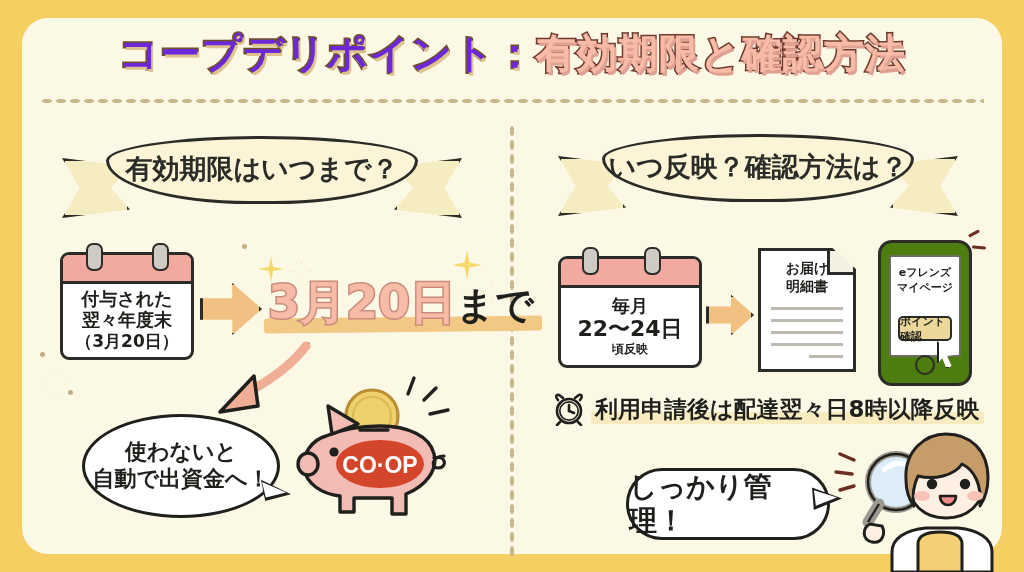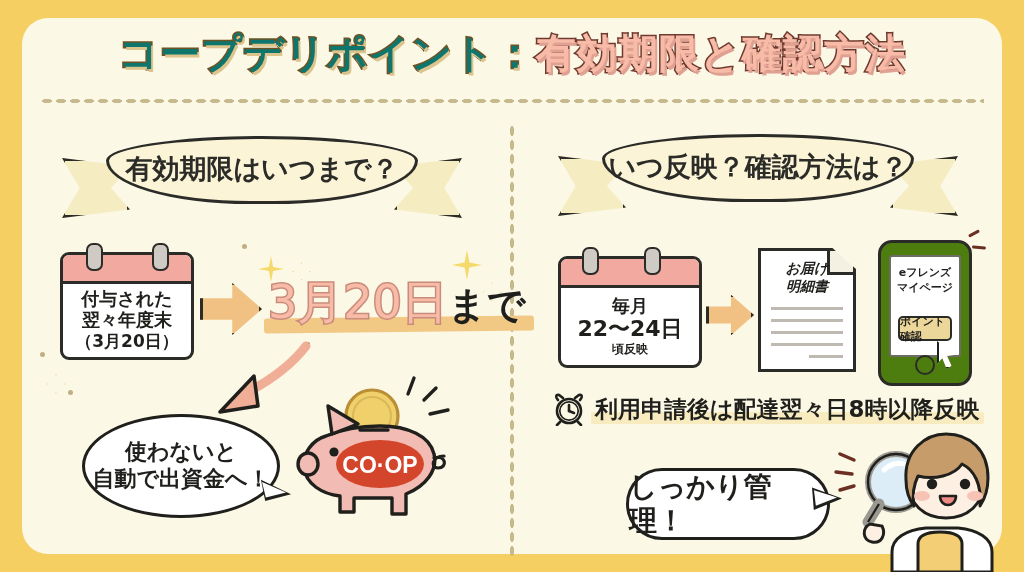--- a/index.html
+++ b/index.html
@@ -16,21 +16,21 @@
     position:absolute;left:22px;top:18px;right:22px;bottom:18px;
     background:#FCF8E6;border-radius:26px;
   }
 
   
   .title{
     position:absolute;left:0;right:0;top:26px;text-align:center;
     font-size:40px;font-weight:bold;letter-spacing:1px;white-space:nowrap;
   }
   .title .t-a{
-    color:#0f766e;
+    color:#6d28d9;
     -webkit-text-stroke:3px #6E5224;
     paint-order:stroke fill;
     text-shadow:2px 3px 0 #DCC48C;
   }
   .title .t-b{
     color:#F8BBA8;
     -webkit-text-stroke:3px #6E3A2E;
     paint-order:stroke fill;
     text-shadow:2px 3px 0 #E0A192;
   }
@@ -82,21 +82,21 @@
   .barrow{position:absolute;background:#F0C183;border:3px solid #2B2B28;}
   .barrow.a1{left:200px;top:282px;width:56px;height:48px;
      clip-path:polygon(0 30%,52% 30%,52% 2%,100% 50%,52% 98%,52% 70%,0 70%);}
   .barrow.a2{left:706px;top:294px;width:42px;height:36px;
      clip-path:polygon(0 30%,52% 30%,52% 2%,100% 50%,52% 98%,52% 70%,0 70%);}
 
   
   .bigdate{position:absolute;left:268px;top:272px;white-space:nowrap;}
   .bigdate .hl{position:absolute;left:-4px;right:-8px;bottom:2px;height:15px;
      background:#F2C885;border-radius:3px;transform:rotate(-.6deg);}
-  .bigdate .d{position:relative;font-size:46px;font-weight:normal;color:#F8BBA8;
+  .bigdate .d{position:relative;font-size:46px;font-weight:bold;color:#F8BBA8;
      -webkit-text-stroke:3px #C98C7C;paint-order:stroke fill;}
   .bigdate .m{position:relative;font-size:38px;font-weight:bold;color:#1F1F1C;}
 
   
   .spark{position:absolute;background:#F6D96B;
     clip-path:polygon(50% 0,58% 42%,100% 50%,58% 58%,50% 100%,42% 58%,0 50%,42% 42%);}
   .spark.o{background:none;border:2px solid #E4C352;}
   .dotx{position:absolute;border-radius:50%;background:#C2AE84;}
 
   
@@ -120,21 +120,21 @@
 
   
   .curvearrow{position:absolute;left:196px;top:340px;}
 
   
   .piggy{position:absolute;left:288px;top:372px;}
 
   
   .doc{position:absolute;left:758px;top:248px;width:92px;height:118px;
      background:#fff;border:3px solid #2B2B28;
-     clip-path:polygon(0 0,76% 0,100% 17%,100% 100%,0 100%);font-style:italic;}
+     clip-path:polygon(0 0,76% 0,100% 17%,100% 100%,0 100%);}
   .doc .fold{position:absolute;right:0;top:0;width:23px;height:21px;
      background:#F5F1E2;border-left:3px solid #2B2B28;border-bottom:3px solid #2B2B28;}
   .doc .dt{position:absolute;left:0;right:0;top:8px;text-align:center;
      font-size:14px;font-weight:bold;color:#1F1F1C;line-height:1.3;}
   .doc .ln{position:absolute;height:3px;background:#BEBAB2;left:10px;right:10px;}
 
   
   .phone{position:absolute;left:878px;top:240px;width:88px;height:140px;
      background:#4d7c0f;border:3px solid #2B2B28;border-radius:14px;}
   .phone .screen{position:absolute;left:8px;top:12px;right:8px;height:98px;

